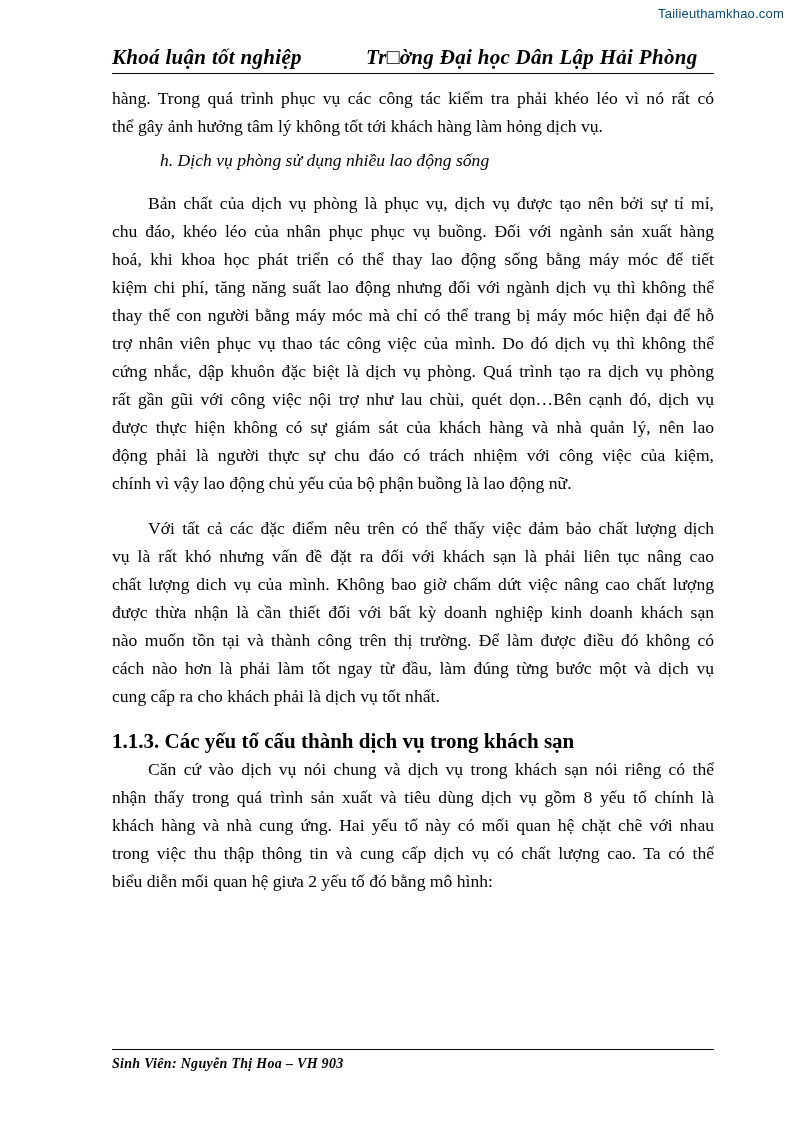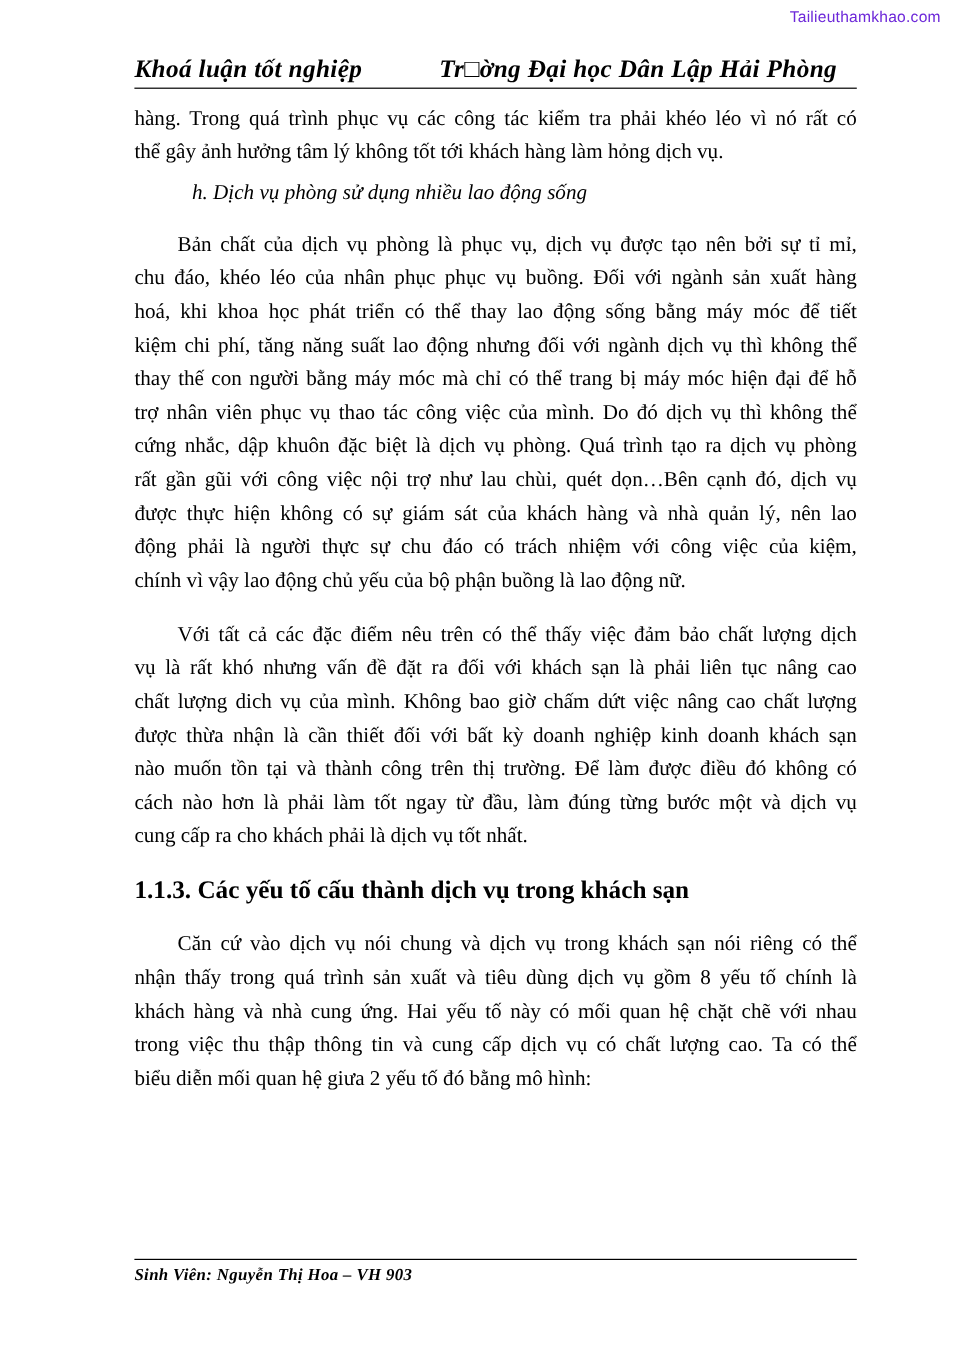--- a/index.html
+++ b/index.html
@@ -14,21 +14,21 @@
       overflow: hidden;
       font-family: "Liberation Serif", "DejaVu Serif", serif;
       color: #000;
     }
     .watermark {
       position: absolute;
       top: 6px;
       right: 10px;
       font-family: "Liberation Sans", "DejaVu Sans", sans-serif;
       font-size: 13px;
-      color: #6d28d9;
+      color: #0c4a6e;
       letter-spacing: 0.2px;
     }
     .running-header {
       position: absolute;
       top: 46px;
       left: 112px;
       width: 602px;
       height: 27px;
       border-bottom: 1.3px solid #000;
     }
@@ -69,21 +69,21 @@
       margin-top: 6px;
       margin-bottom: 15px;
       margin-left: 48px;
     }
     .para { margin-bottom: 17px; }
     .section-heading {
       font-weight: bold;
       font-size: 21px;
       line-height: 28px;
       margin-top: 4px;
-      margin-bottom: 17px;
+      margin-bottom: 0;
       white-space: nowrap;
     }
 
     .running-footer {
       position: absolute;
       top: 1049px;
       left: 112px;
       width: 602px;
       border-top: 1.3px solid #000;
     }

